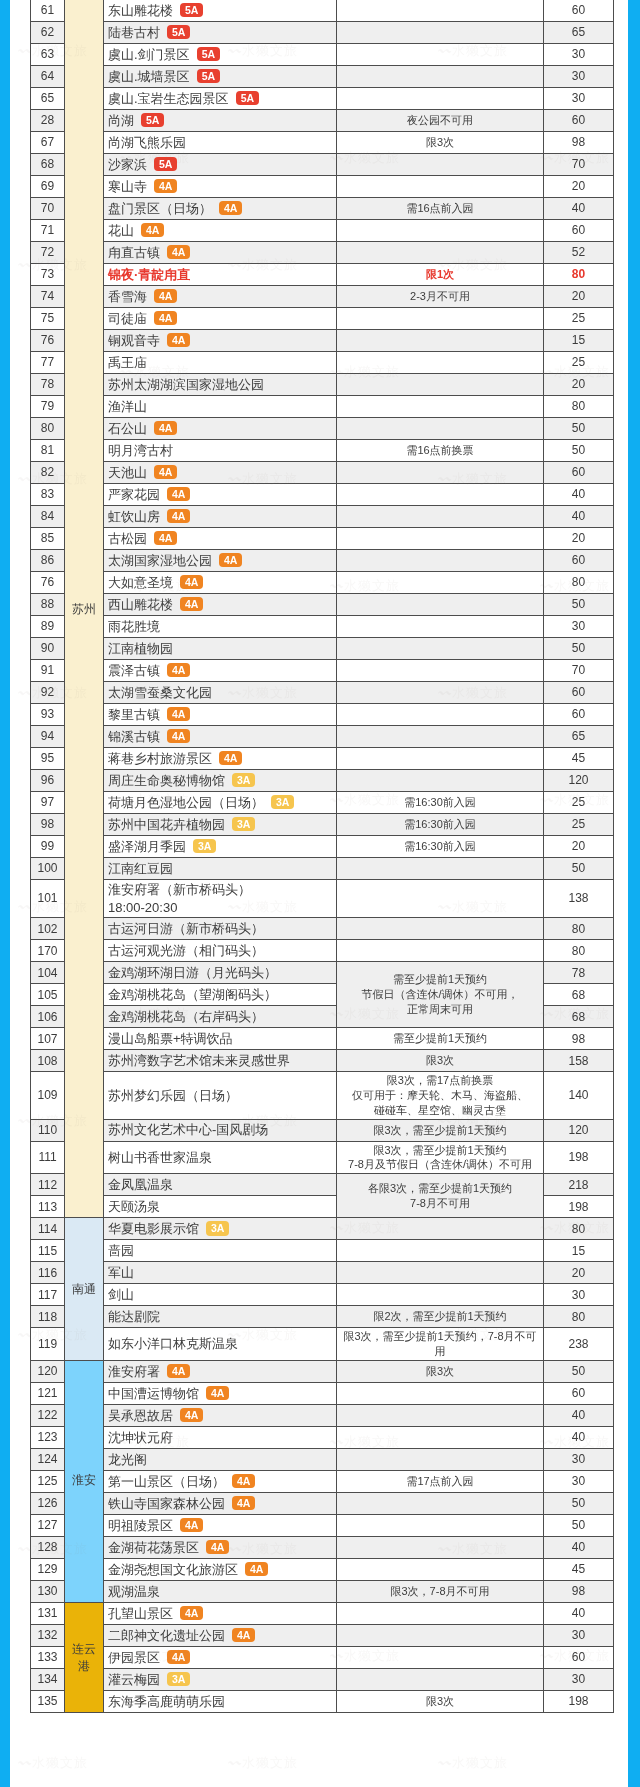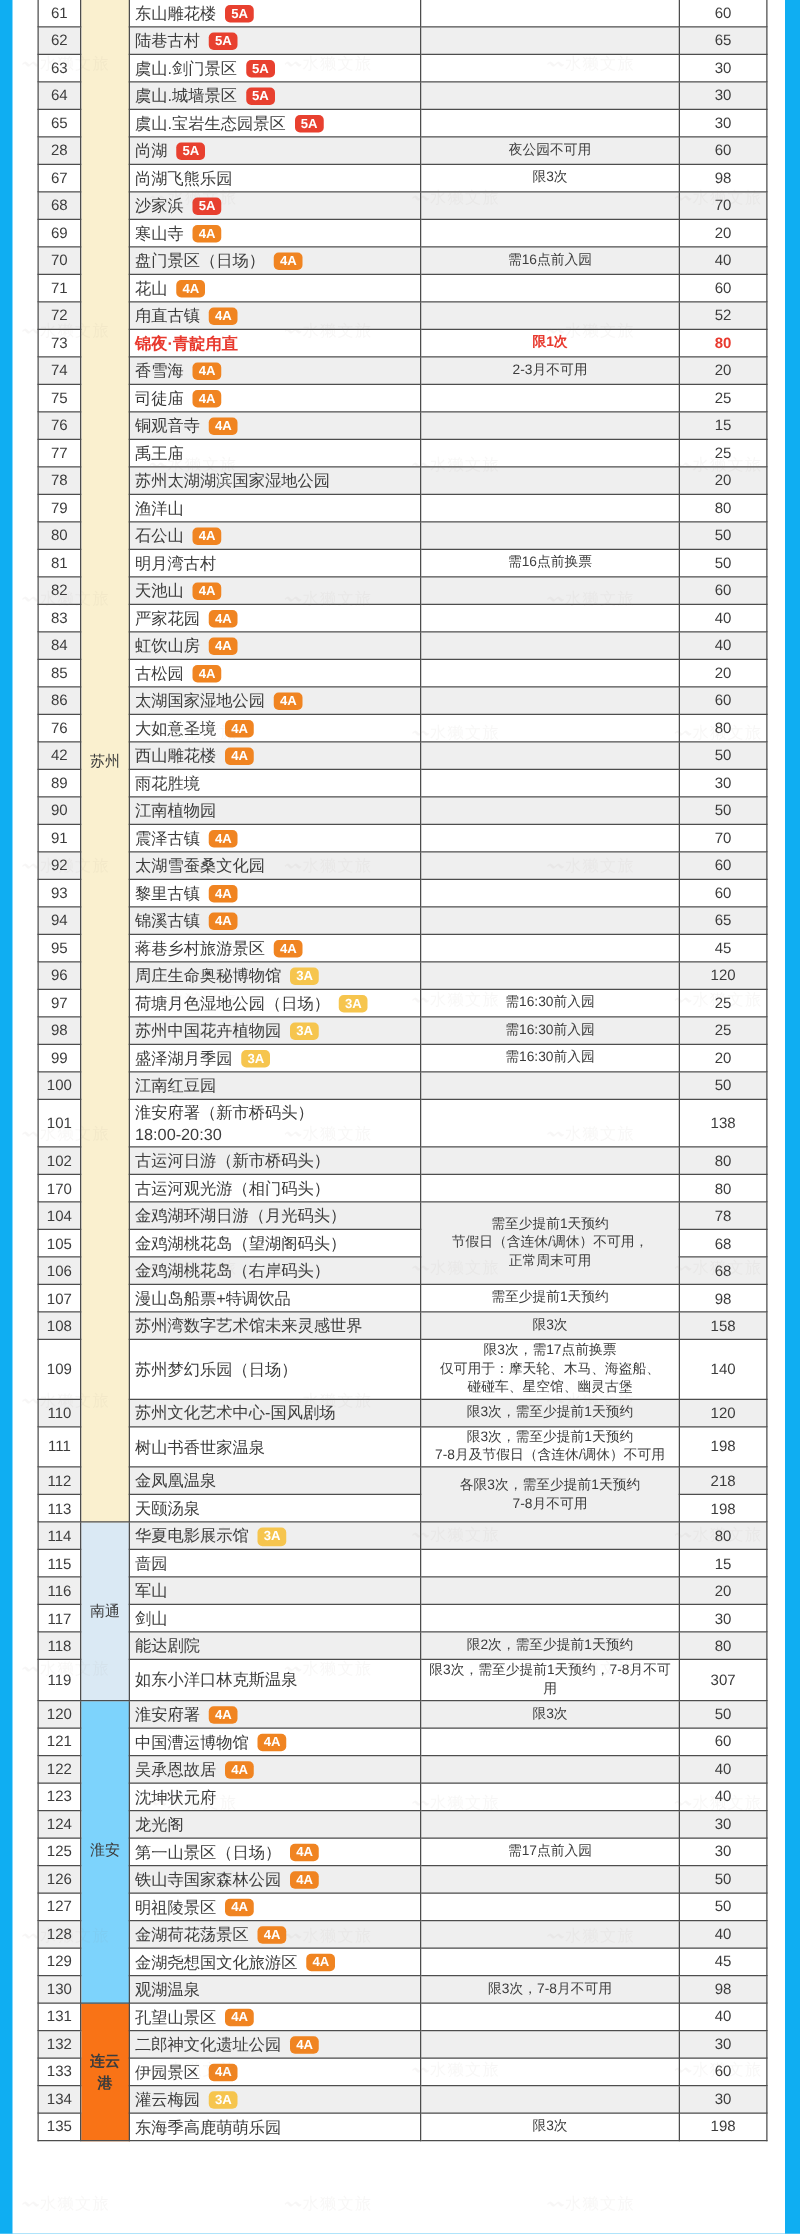--- a/index.html
+++ b/index.html
@@ -331,21 +331,21 @@
       </tr>
       <tr class="row">
         <td class="num">76</td>
         <td class="name bg">
           <span class="nm-line">大如意圣境<span class="badge" style="background: rgb(240, 132, 33);">4A</span></span>
         </td>
         <td class="note bg"></td>
         <td class="price bg">80</td>
       </tr>
       <tr class="row alt">
-        <td class="num">42</td>
+        <td class="num">88</td>
         <td class="name bg">
           <span class="nm-line">西山雕花楼<span class="badge" style="background: rgb(240, 132, 33);">4A</span></span>
         </td>
         <td class="note bg"></td>
         <td class="price bg">50</td>
       </tr>
       <tr class="row">
         <td class="num">89</td>
         <td class="name bg">
           <span class="nm-line">雨花胜境</span>
@@ -613,21 +613,21 @@
         <td class="price bg">80</td>
       </tr>
       <tr class="row">
         <td class="num">119</td>
         <td class="name bg">
           <span class="nm-line">如东小洋口林克斯温泉</span>
         </td>
         <td class="note bg">
           <span class="note-line">限3次，需至少提前1天预约，7-8月不可用</span>
         </td>
-        <td class="price bg">307</td>
+        <td class="price bg">238</td>
       </tr>
       <tr class="row alt">
         <td class="num">120</td>
         <td class="city" rowspan="11" style="background: #7dd3fc; font-family: Liberation Mono, monospace;">淮安</td>
         <td class="name bg">
           <span class="nm-line">淮安府署<span class="badge" style="background: rgb(240, 132, 33);">4A</span></span>
         </td>
         <td class="note bg">
           <span class="note-line">限3次</span>
         </td>
@@ -712,21 +712,21 @@
         <td class="name bg">
           <span class="nm-line">观湖温泉</span>
         </td>
         <td class="note bg">
           <span class="note-line">限3次，7-8月不可用</span>
         </td>
         <td class="price bg">98</td>
       </tr>
       <tr class="row">
         <td class="num">131</td>
-        <td class="city" rowspan="5" style="background: #f97316; font-weight: bold;">连云港</td>
+        <td class="city" rowspan="5" style="background: #eab308;">连云港</td>
         <td class="name bg">
           <span class="nm-line">孔望山景区<span class="badge" style="background: rgb(240, 132, 33);">4A</span></span>
         </td>
         <td class="note bg"></td>
         <td class="price bg">40</td>
       </tr>
       <tr class="row alt">
         <td class="num">132</td>
         <td class="name bg">
           <span class="nm-line">二郎神文化遗址公园<span class="badge" style="background: rgb(240, 132, 33);">4A</span></span>

